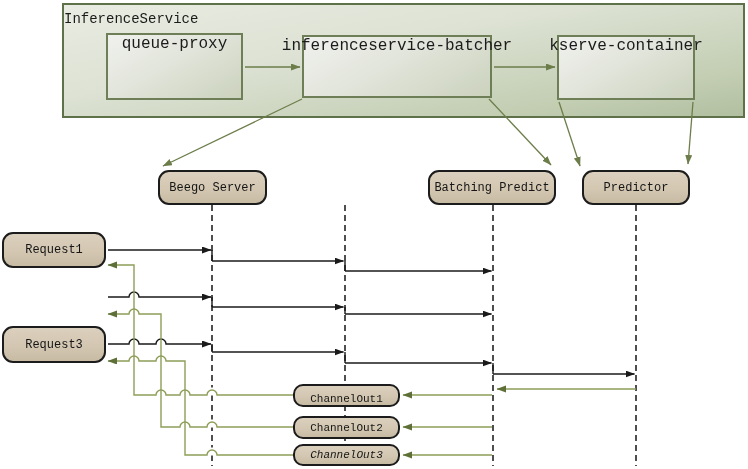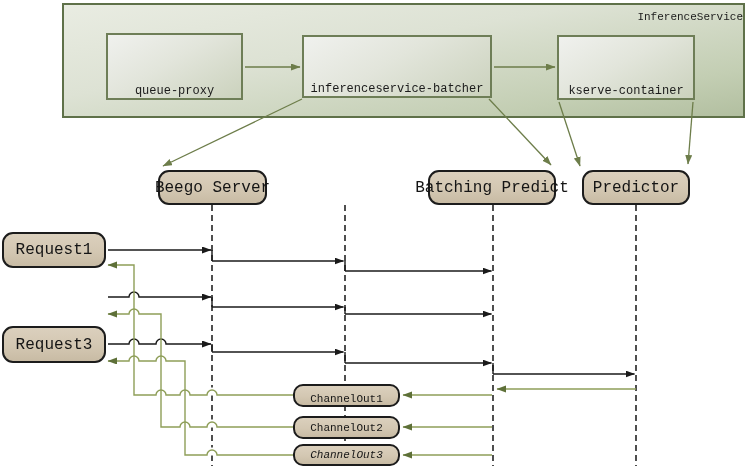--- a/index.html
+++ b/index.html
@@ -2,27 +2,27 @@
 <html><head>
 <meta charset="utf-8">
 <style>
   html,body{margin:0;padding:0;background:#ffffff;}
   *{font-family:"Liberation Mono","DejaVu Sans Mono",monospace;}
   #stage{position:relative;width:748px;height:469px;background:#ffffff;overflow:hidden;}
   #connectors{position:absolute;left:0;top:0;width:748px;height:469px;}
   .outer{position:absolute;left:62px;top:3px;width:683px;height:115px;box-sizing:border-box;
          border:2px solid #5f7149;
          background:linear-gradient(170deg,#e9ece2 0%,#dde2d4 40%,#c3ceb3 80%,#b2bfa0 100%);}
-  .outer-title{position:absolute;left:0;right:0;top:6px;text-align:right;font-size:11px;color:#1b1b1b;padding-left:12px;}
+  .outer-title{position:absolute;left:0;right:0;top:6px;text-align:left;font-size:14px;color:#1b1b1b;}
   .node{position:absolute;box-sizing:border-box;border:2px solid #6e7e57;
         background:linear-gradient(150deg,#f0f1ee 0%,#e2e5db 45%,#cbd2bd 100%);
-        display:flex;align-items:flex-end;justify-content:center;font-size:12px;color:#1b1b1b;white-space:nowrap;}
+        display:flex;align-items:flex-start;justify-content:center;font-size:16px;color:#1b1b1b;white-space:nowrap;}
   .tanbox{position:absolute;box-sizing:border-box;border:2px solid #1c1c1c;border-radius:11px;
           background:linear-gradient(180deg,#dbd0bd 0%,#d3c7b2 55%,#c8bba4 100%);
-          display:flex;align-items:center;justify-content:center;font-size:16px;color:#151515;white-space:nowrap;}
+          display:flex;align-items:center;justify-content:center;font-size:12px;color:#151515;white-space:nowrap;}
   .chan{font-size:11px;border-radius:10px;}
 </style>
 </head>
 <body>
 
 <div id="stage">
 
   <div class="outer">
     <div class="outer-title">InferenceService</div>
   </div>

